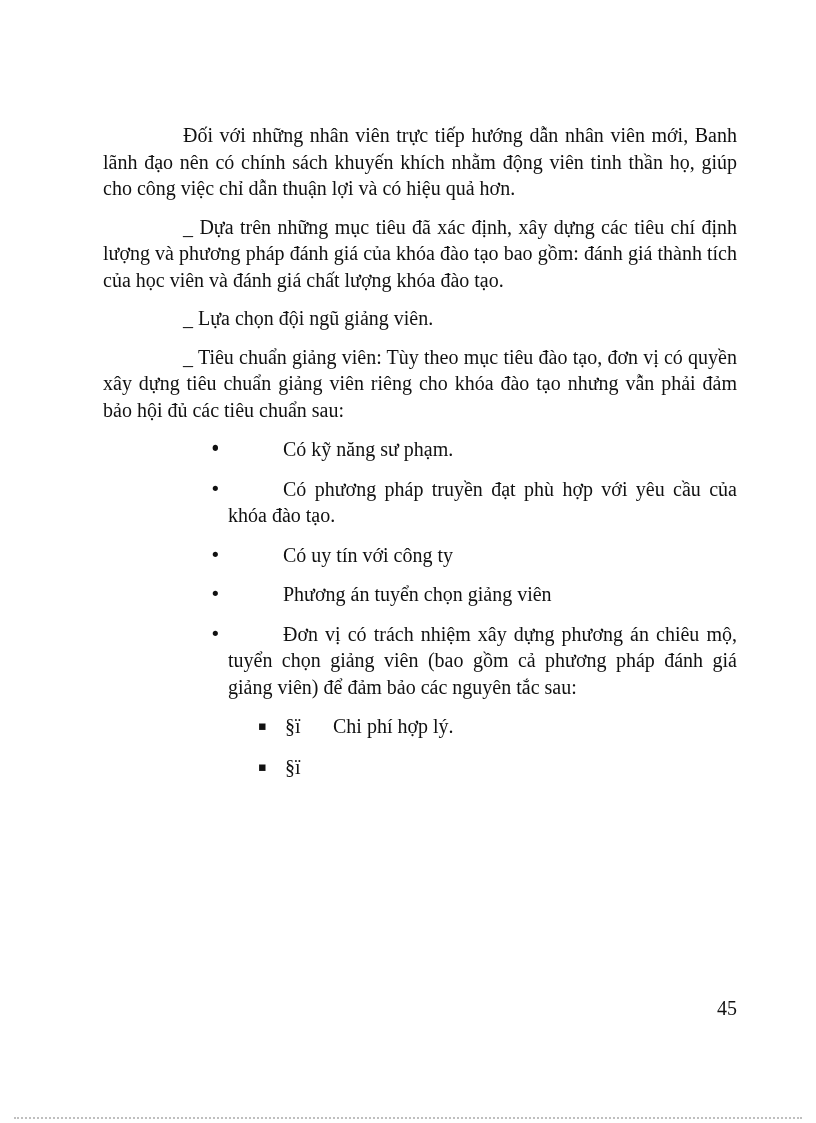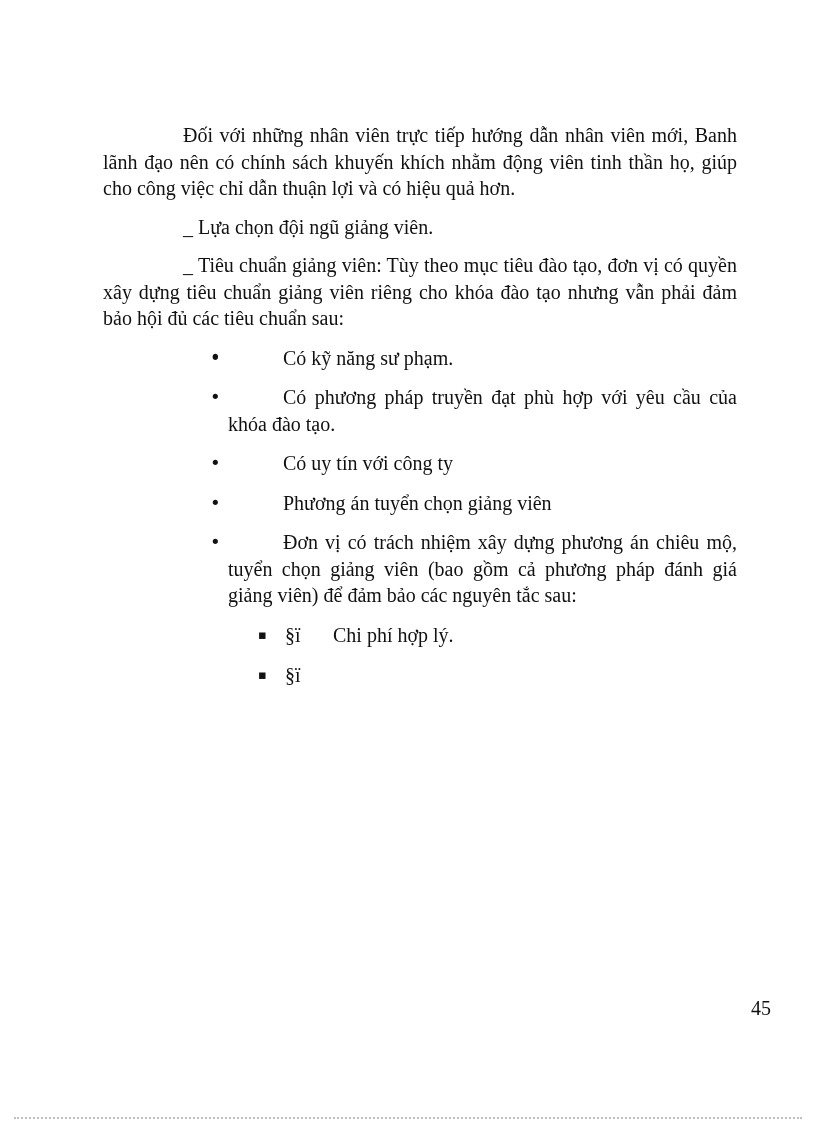--- a/index.html
+++ b/index.html
@@ -59,21 +59,21 @@
   }
   .s-prefix {
     position: absolute;
     left: 182px;
     top: 0;
     line-height: 26.5px;
   }
   .pageno {
     position: absolute;
     top: 997px;
-    left: 731px;
+    left: 697px;
     width: 40px;
     text-align: right;
     font-size: 20px;
     color: #111111;
   }
   .bottom-rule {
     position: absolute;
     left: 14px;
     right: 14px;
     bottom: 4px;
@@ -81,20 +81,21 @@
     height: 0;
   }
 </style>
 </head>
 <body>
 
 <div class="page">
   <div class="content">
 
     <p class="para">Đối với những nhân viên trực tiếp hướng dẫn nhân viên mới, Banh lãnh đạo nên có chính sách khuyến khích nhằm động viên tinh thần họ, giúp cho công việc chỉ dẫn thuận lợi và có hiệu quả hơn.</p>
+    <p class="para">_ Dựa trên những mục tiêu đã xác định, xây dựng các tiêu chí định lượng và phương pháp đánh giá của khóa đào tạo bao gồm: đánh giá thành tích của học viên và đánh giá chất lượng khóa đào tạo.</p>
     <p class="para">_ Lựa chọn đội ngũ giảng viên.</p>
     <p class="para">_ Tiêu chuẩn giảng viên: Tùy theo mục tiêu đào tạo, đơn vị có quyền xây dựng tiêu chuẩn giảng viên riêng cho khóa đào tạo nhưng vẫn phải đảm bảo hội đủ các tiêu chuẩn sau:</p>
 
     <div class="bullet">
       <span class="b-marker">•</span>
     </div>
     <div class="bullet">
       <span class="b-marker">•</span>
       <span>Có kỹ năng sư phạm.</span>
     </div>

